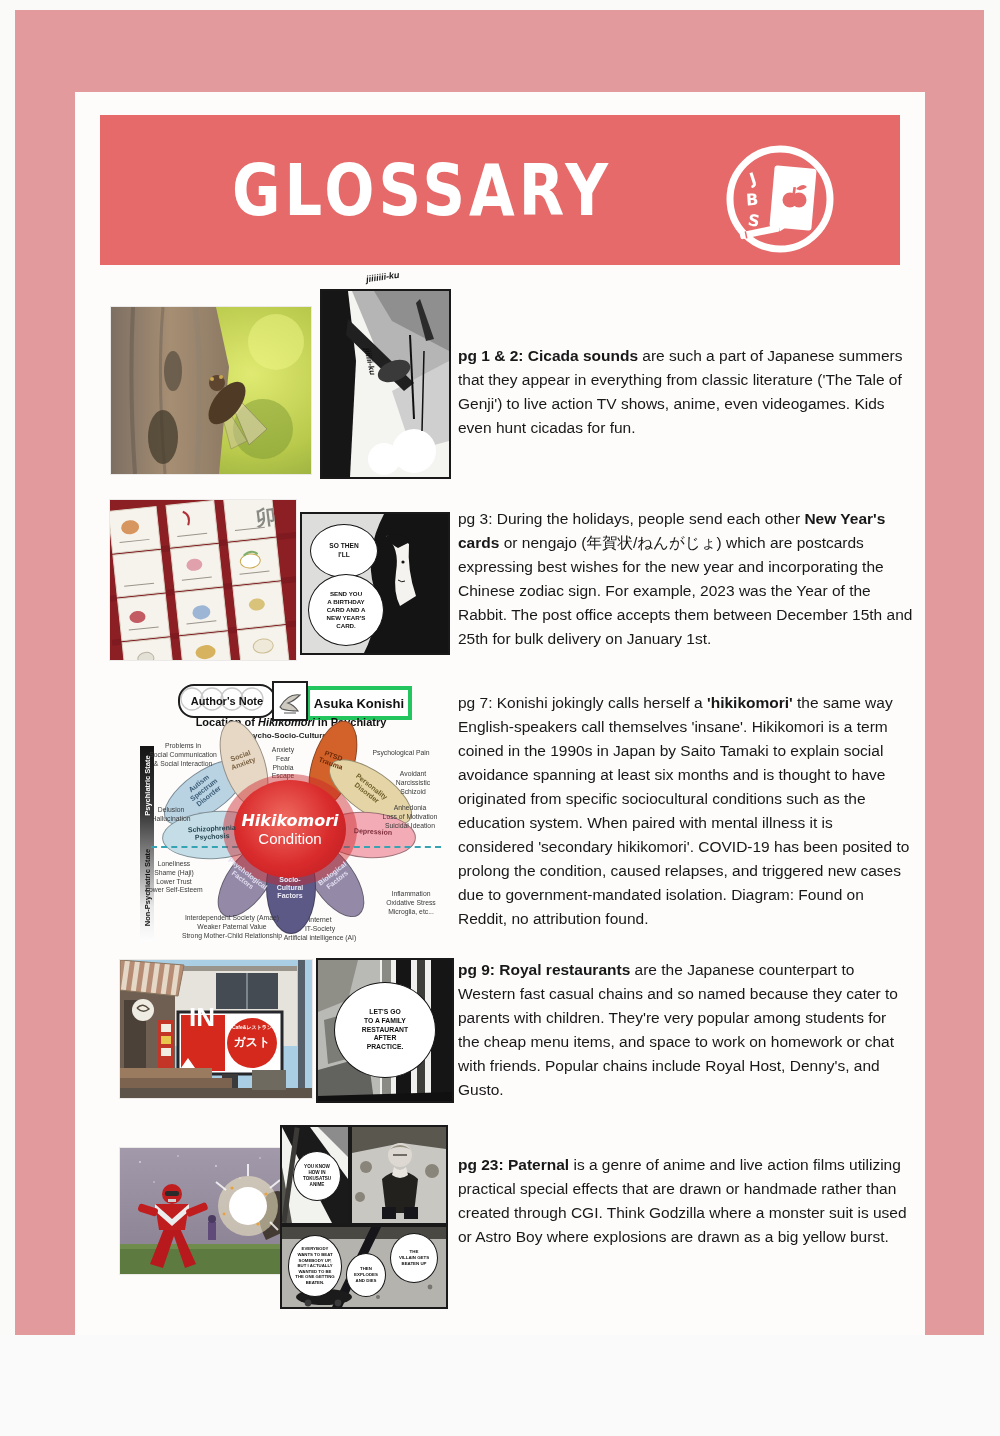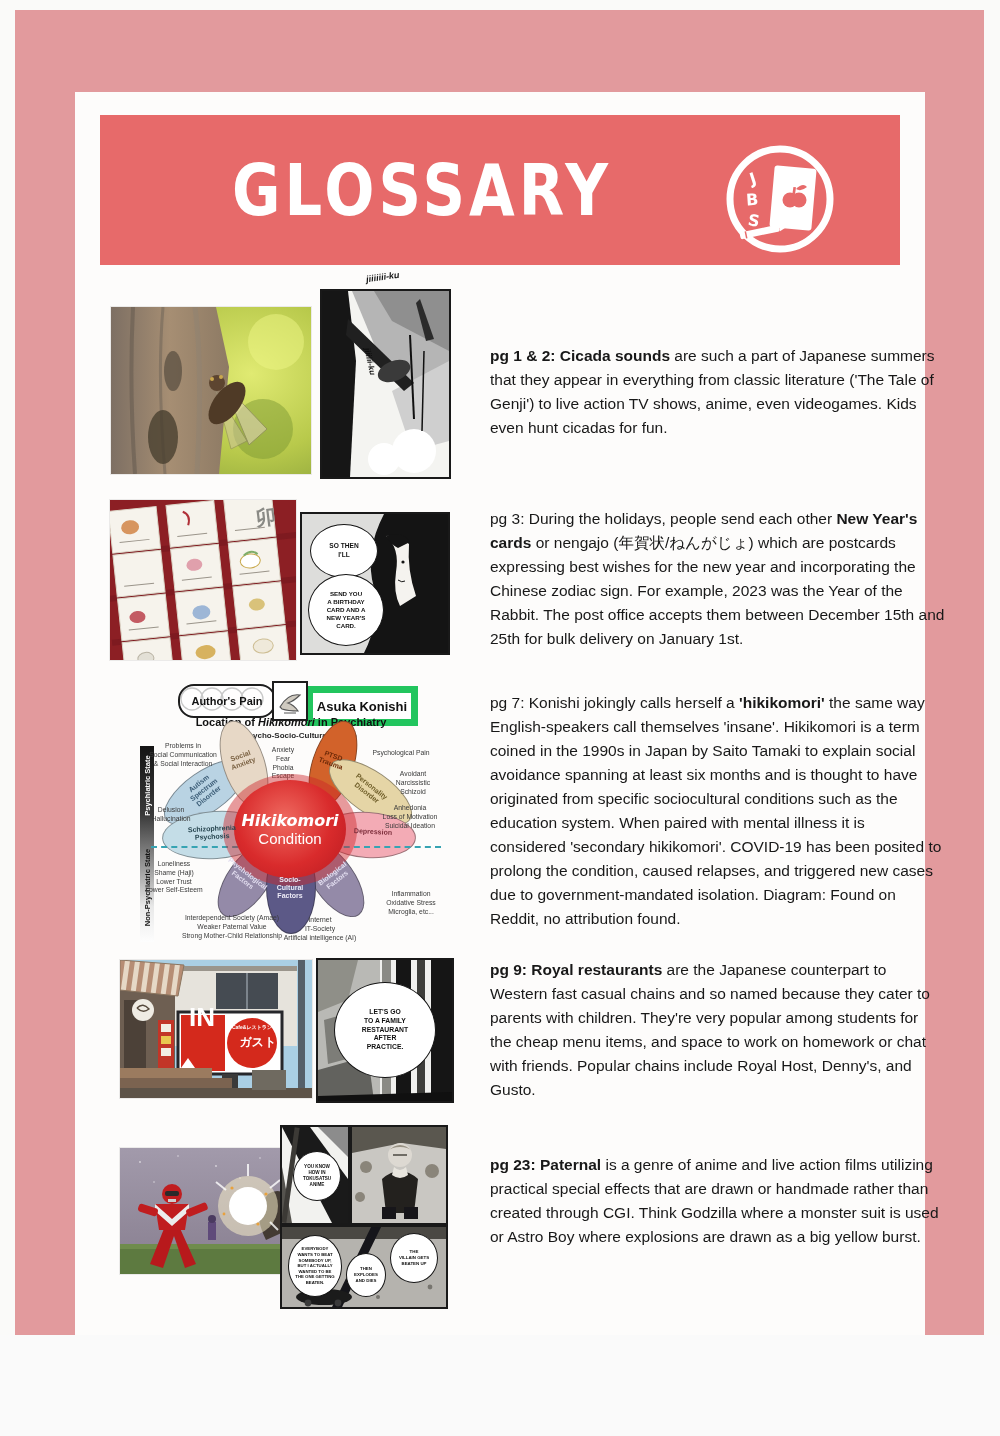--- a/index.html
+++ b/index.html
@@ -9,40 +9,40 @@
   
   .frame{left:15px;top:10px;width:969px;height:1400px;background:#e29a9d;}
   .page{left:75px;top:92px;width:850px;height:1253px;background:#fdfcfb;}
   .header{left:100px;top:115px;width:800px;height:150px;background:#e76a6a;}
   .g-title{position:absolute;left:132px;top:0;height:150px;display:flex;align-items:center;
            font-family:"DejaVu Sans",sans-serif;font-weight:900;font-size:72px;color:#fff;
            letter-spacing:5px;transform:scaleX(.82);transform-origin:left center;}
   .jbs{position:absolute;left:622px;top:26px;width:116px;height:116px;}
   .jbs .jl{position:absolute;color:#fff;font:800 16px "DejaVu Sans",sans-serif;}
   
-  .entry{position:absolute;font:15.5px/1.55 "Liberation Sans",sans-serif;color:#181818;margin-left:32px;}
+  .entry{position:absolute;font:15.5px/1.55 "Liberation Sans",sans-serif;color:#181818;}
   .entry b{font-weight:700;}
   
   .photo{position:absolute;box-shadow:0 0 0 1px rgba(0,0,0,.07);overflow:hidden;}
   .panel{position:absolute;border:2px solid #191919;background:#fff;overflow:hidden;}
   .photo svg,.panel svg{display:block;width:100%;height:100%;}
   
   .bub{position:absolute;background:#fff;border:1.5px solid #141414;border-radius:50%;
        display:flex;align-items:center;justify-content:center;text-align:center;
        white-space:pre-line;font-weight:700;color:#111;line-height:1.3;z-index:3;}
   .sfx{position:absolute;font-style:italic;font-weight:700;color:#111;z-index:3;}
   
   .anote-cap{position:absolute;left:178px;top:684px;width:94px;height:30px;background:#fff;
              border:2px solid #1d1d1d;border-radius:16px;display:flex;align-items:center;
              justify-content:center;font:700 11px "Liberation Sans",sans-serif;color:#111;z-index:2;}
   .anote-circles{position:absolute;left:178px;top:684px;width:94px;height:30px;z-index:1;}
   .anote-icon{position:absolute;left:272px;top:681px;width:32px;height:36px;background:#fff;
               border:2px solid #1d1d1d;z-index:2;}
   .anote-name{position:absolute;left:306px;top:686px;width:98px;height:26px;background:#fff;
-              border:7px solid #22c55e;display:flex;align-items:center;justify-content:center;
+              border:4px solid #22c55e;display:flex;align-items:center;justify-content:center;
               font:800 13px "Liberation Sans",sans-serif;color:#111;}
   
   .dg{position:absolute;left:135px;top:716px;width:312px;height:232px;}
   .dgtitle{position:absolute;left:26px;top:0;width:260px;text-align:center;
            font:700 11px "Liberation Sans",sans-serif;color:#101010;}
   .dgsub{position:absolute;left:26px;top:15px;width:260px;text-align:center;
          font:700 8px "Liberation Sans",sans-serif;color:#272727;}
   .dgbar{position:absolute;left:5px;top:30px;width:14px;height:196px;
          background:linear-gradient(180deg,#141414 0%,#3a3a3a 35%,#9a9a9a 62%,#e9e9e9 82%,#fdfdfd 100%);}
   .vlab{position:absolute;font:700 7.5px "Liberation Sans",sans-serif;white-space:nowrap;
@@ -223,21 +223,21 @@
   <div class="anote-circles">
     <svg viewBox="0 0 94 30">
       <g fill="none" stroke="#2a2a2a" stroke-width="1.3">
         <circle cx="14" cy="15" r="11"></circle>
           <circle cx="34" cy="15" r="11"></circle>
           <circle cx="54" cy="15" r="11"></circle>
           <circle cx="74" cy="15" r="11"></circle>
       </g>
     </svg>
   </div>
-  <div class="anote-cap" style="background:rgba(255,255,255,.75);">Author's Pain</div>
+  <div class="anote-cap" style="background:rgba(255,255,255,.75);">Author's Note</div>
   <div class="anote-icon">
     <svg viewBox="0 0 32 36">
       <path d="M6 24 Q14 10 26 12 Q20 18 14 20 Q20 22 24 28 Q14 28 8 26 Z" fill="#cfcac0" stroke="#555" stroke-width="1.2"></path>
       <line x1="10" y1="30" x2="22" y2="30" stroke="#555" stroke-width="1"></line>
     </svg>
   </div>
   <div class="anote-name">Asuka Konishi</div>
 
   <div class="dg">
     <div class="dgtitle">
@@ -345,21 +345,21 @@
       <path d="M68 98 l7 10 h-14 Z" fill="#fff"></path>
       <circle cx="132" cy="83" r="25" fill="#d4291c"></circle>
       <rect x="102" y="114" width="16" height="22" fill="#3a3a3a"></rect>
       <rect x="0" y="108" width="92" height="10" fill="#9b7b5f"></rect>
       <rect x="0" y="118" width="112" height="10" fill="#7b6350"></rect>
       <rect x="0" y="128" width="192" height="10" fill="#5d5348"></rect>
       <rect x="132" y="110" width="34" height="20" fill="#6f6a60"></rect>
     </svg>
     <span class="in-txt" style="left:69px;top:42px;">IN</span>
     <span class="cafe-txt" style="left:107px;top:64px;">Cafe&amp;レストラン</span>
-    <span class="gusto-txt" style="left:107px;top:74px;margin-left:6px;">ガスト</span>
+    <span class="gusto-txt" style="left:107px;top:74px;">ガスト</span>
   </div>
   <div class="panel" style="left:316px;top:958px;width:134px;height:141px;">
     <svg viewBox="0 0 134 141" preserveAspectRatio="none">
       <rect width="134" height="141" fill="#f0f0ee"></rect>
       <rect x="0" y="0" width="62" height="141" fill="#b9b9b5"></rect>
       <path d="M0 0 L40 0 L30 40 L0 52 Z" fill="#8f8f88"></path>
       <path d="M6 60 L34 52 L40 96 L10 104 Z" fill="#7d7d78"></path>
       <path d="M0 110 L50 96 L56 141 L0 141 Z" fill="#62625e"></path>
       <rect x="64" y="0" width="9" height="141" fill="#8a8a85"></rect>
       <rect x="78" y="0" width="15" height="141" fill="#151515"></rect>

